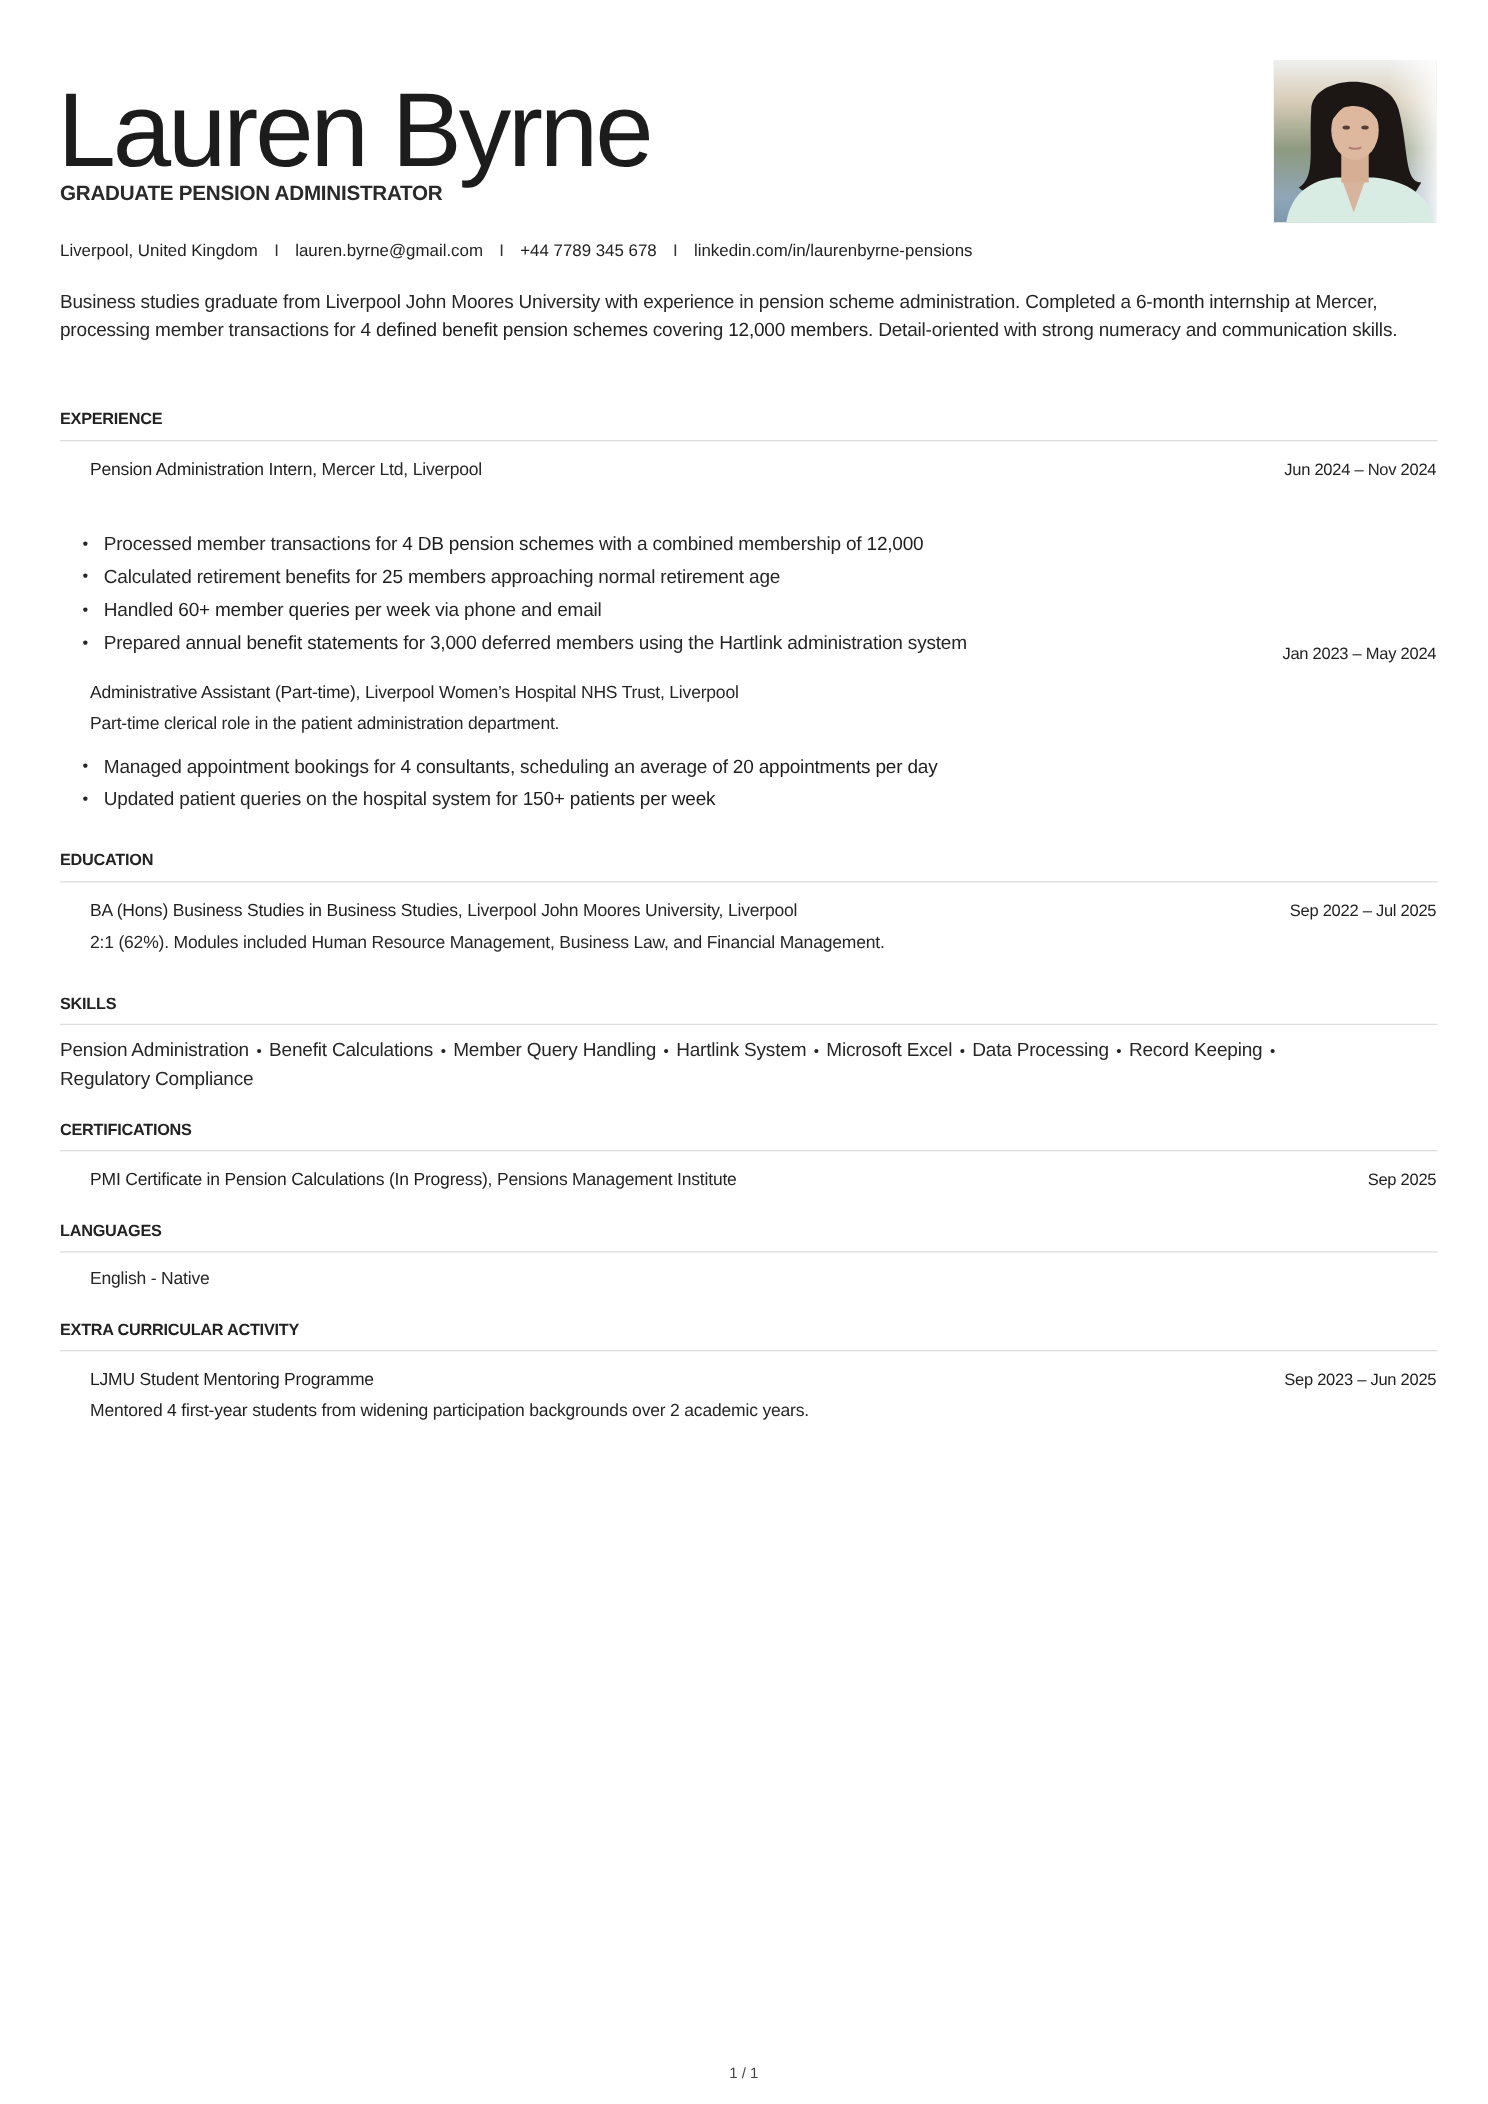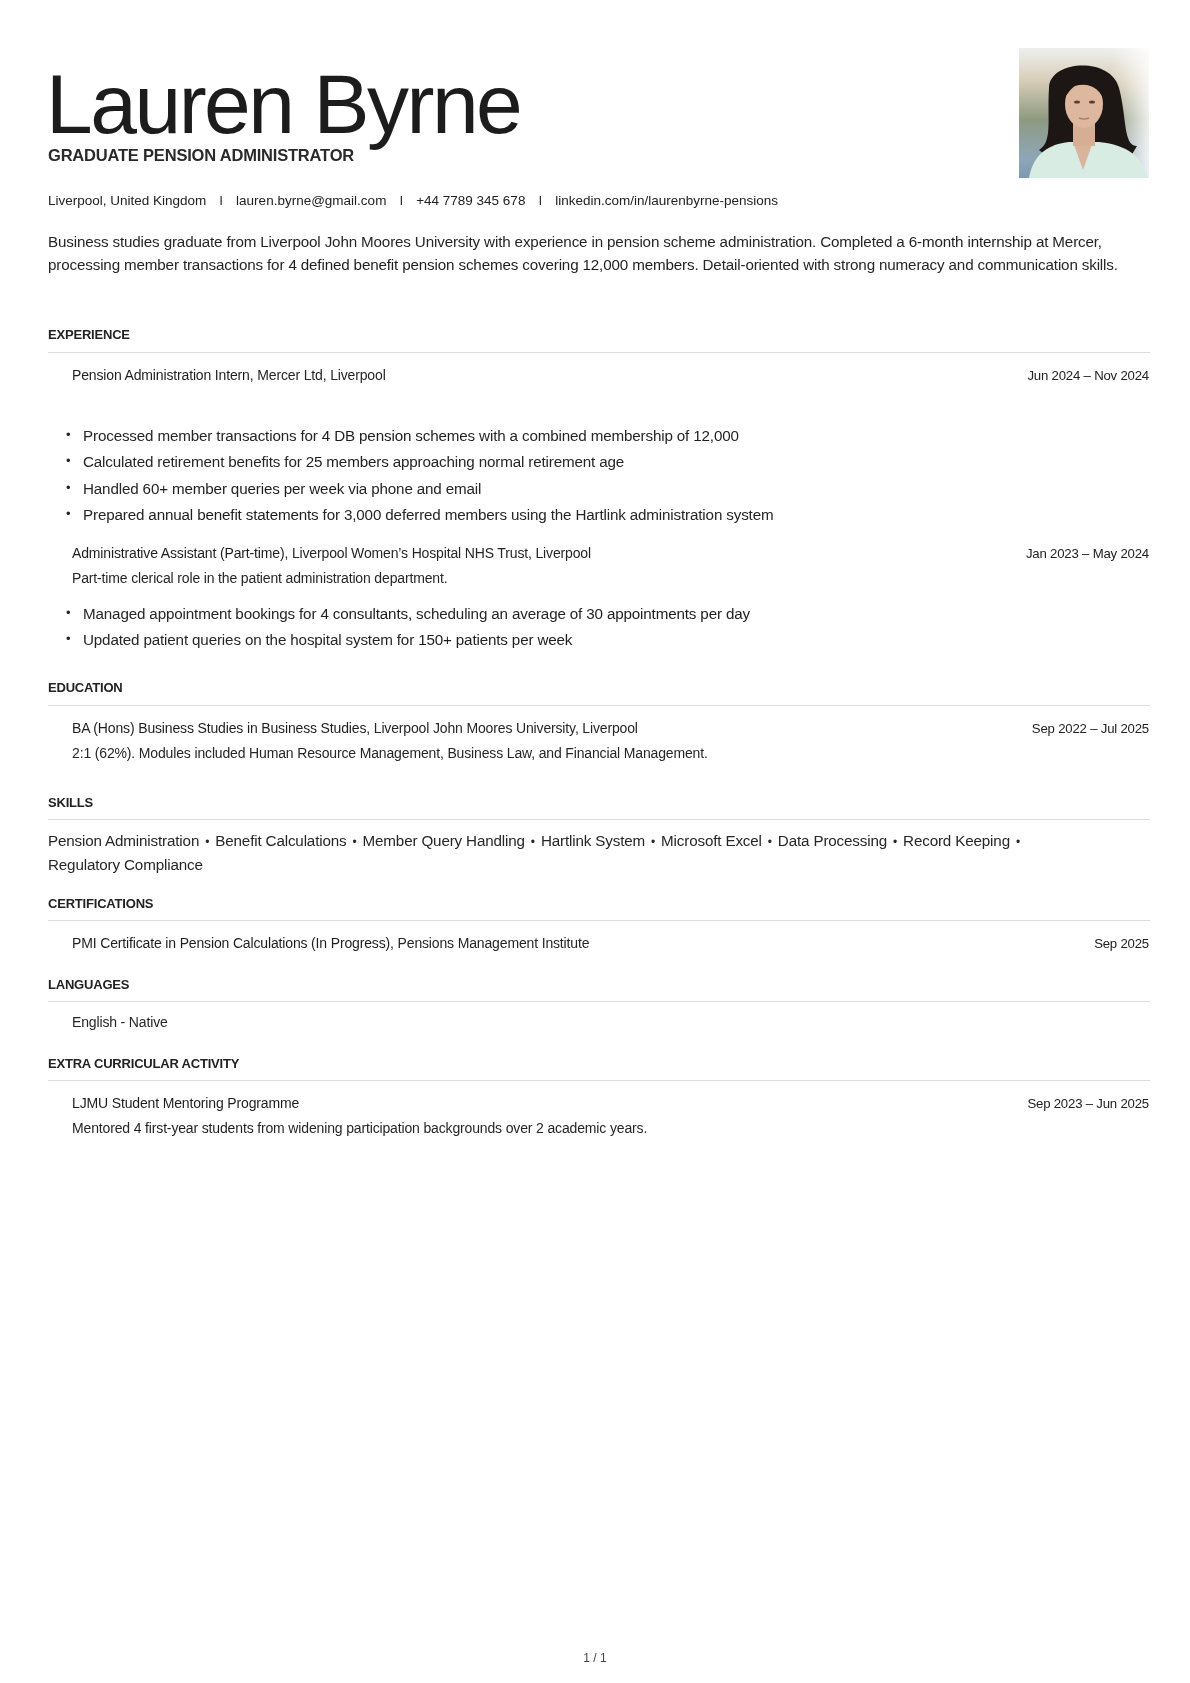--- a/index.html
+++ b/index.html
@@ -97,26 +97,26 @@
     <span class="txt"><span>Handled </span><b>60+ member queries per week</b><span> via phone and email</span></span>
   </div>
   <div class="abs bullet" style="top:506px">
     <span class="dot">•</span>
     <span class="txt"><span>Prepared </span><b>annual benefit statements</b><span> for 3,000 deferred members using the Hartlink administration system</span></span>
   </div>
 
   <div class="abs line" style="top:545px">
     <b>Administrative Assistant (Part-time)</b><span>, Liverpool Women’s Hospital NHS Trust, Liverpool</span>
   </div>
-  <div class="abs date" style="top:546px">Jan 2023 – May 2024</div>
+  <div class="abs date" style="top:515px">Jan 2023 – May 2024</div>
   <div class="abs line" style="top:570px">Part-time clerical role in the patient administration department.</div>
 
   <div class="abs bullet" style="top:605px">
     <span class="dot">•</span>
-    <span class="txt"><span>Managed appointment bookings for </span><b>4 consultants</b><span>, scheduling an average of </span><b>30 appointments per day</b></span>
+    <span class="txt"><span>Managed appointment bookings for </span><b>4 consultants</b><span>, scheduling an average of </span><b>20 appointments per day</b></span>
   </div>
   <div class="abs bullet" style="top:631px">
     <span class="dot">•</span>
     <span class="txt"><span>Updated patient queries on the hospital system for </span><b>150+ patients per week</b></span>
   </div>
 
   <div class="abs sec-h" style="top:680px">EDUCATION</div>
   <div class="abs rule" style="top:705px"></div>
   <div class="abs line" style="top:720px">
     <b>BA (Hons) Business Studies in Business Studies</b><span>, Liverpool John Moores University, Liverpool</span>

